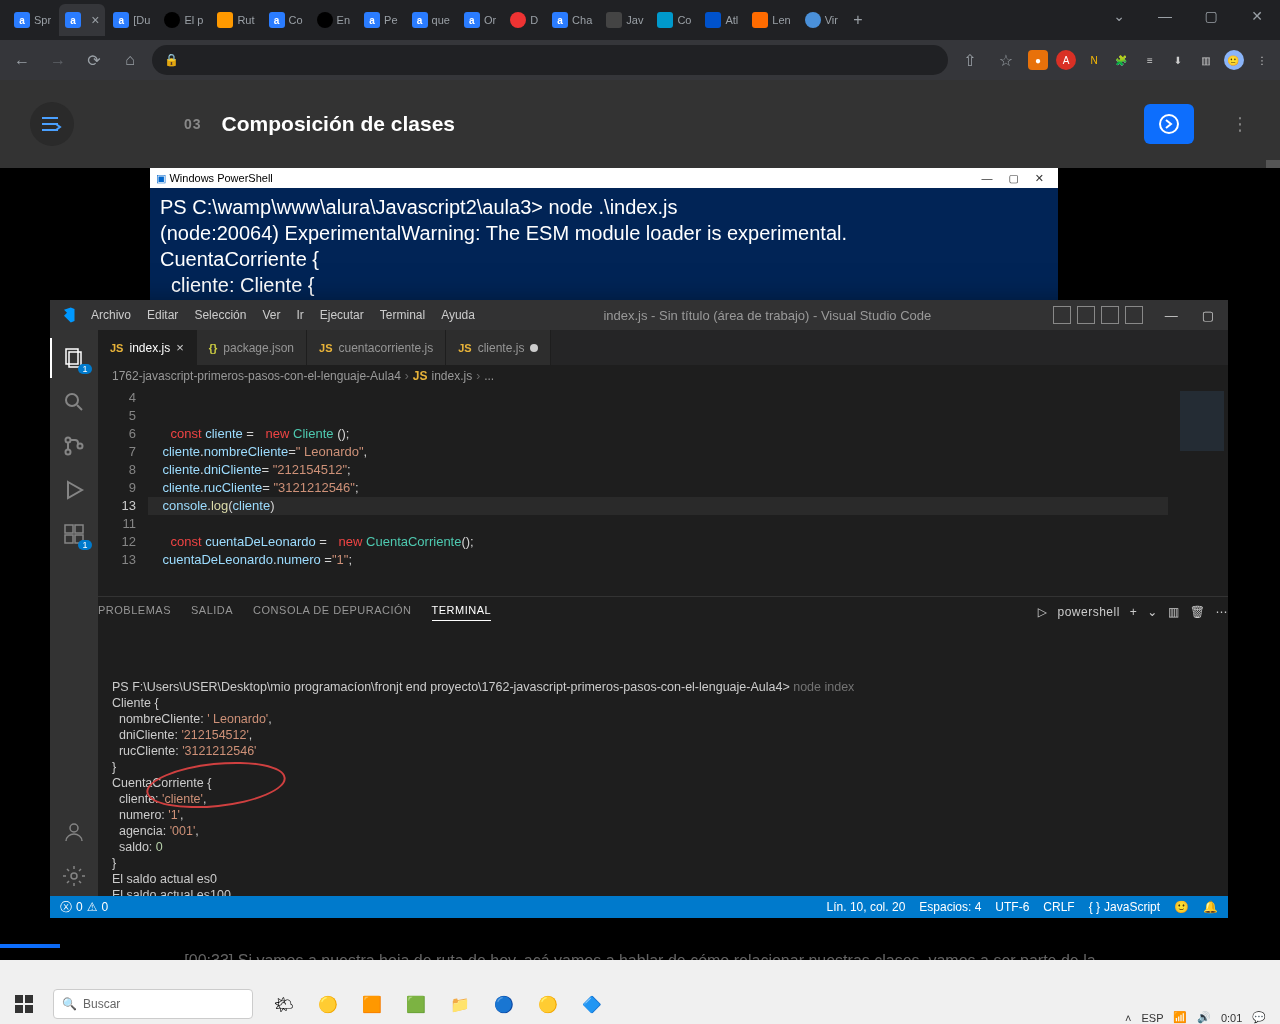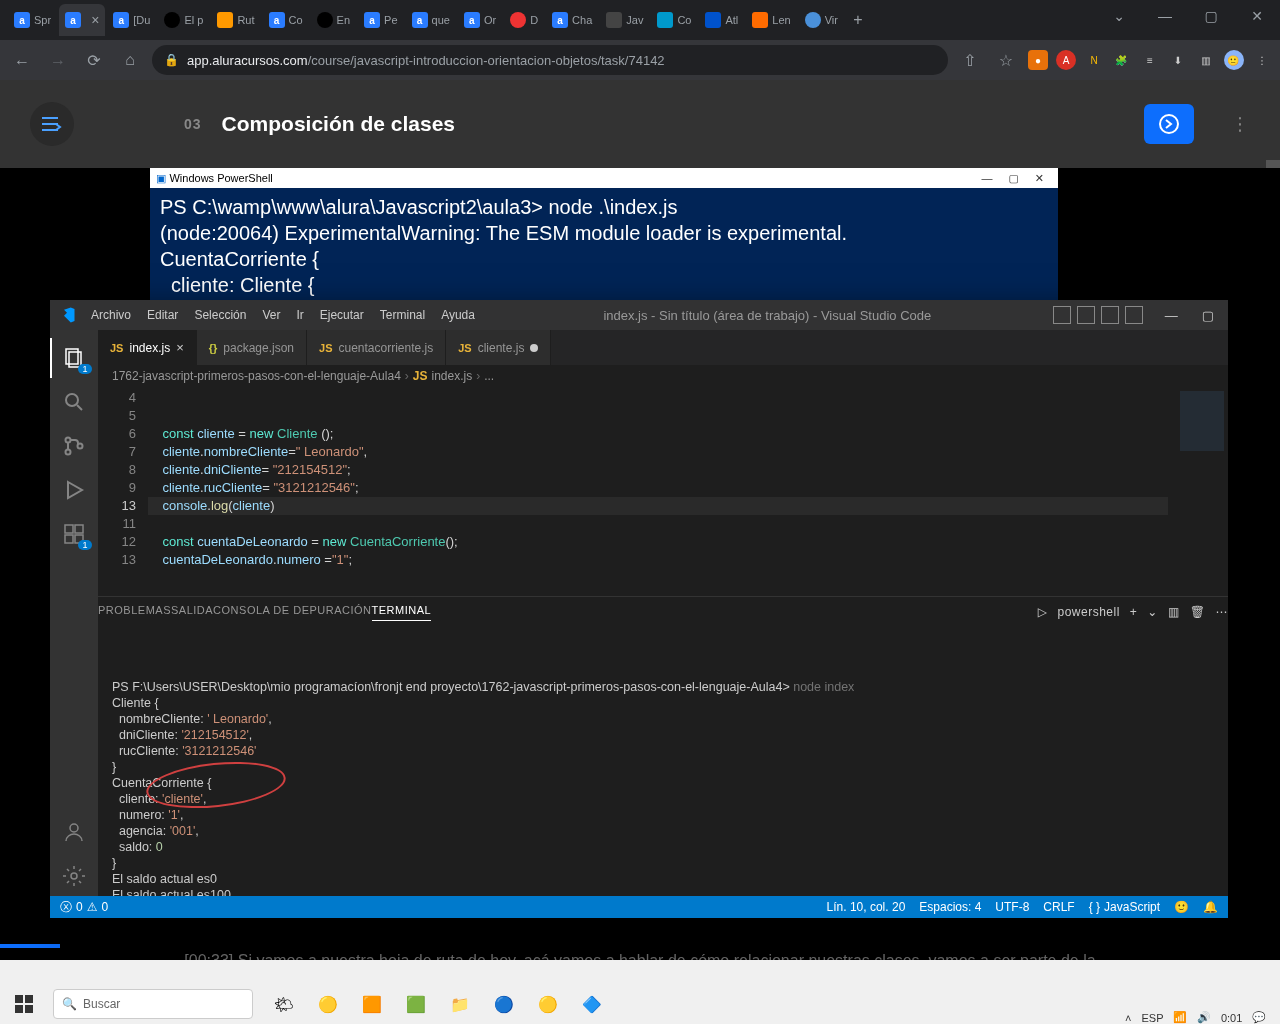--- a/index.html
+++ b/index.html
@@ -90,26 +90,26 @@
 
 .breadcrumb { height:22px; padding:2px 14px; color:#999; font-size:12px; display:flex; align-items:center; gap:4px; }
 .breadcrumb .sep { color:#666; }
 
 .code-pane { flex:1; display:flex; overflow:hidden; font-family:Consolas,"Courier New",monospace; font-size:13px; position:relative; }
 .gutter { width:50px; text-align:right; padding-right:12px; color:#858585; line-height:18px; padding-top:2px; user-select:none; }
 .gutter div { height:18px; }
 .code-lines { flex:1; line-height:18px; padding-top:2px; white-space:pre; color:#d4d4d4; }
 .code-lines div { height:18px; }
 .cl-10 { background:#2a2a2a; }
-.kw { color:#5eead4; } .fn { color:#dcdcaa; } .cls { color:#4ec9b0; } .str { color:#ce9178; } .var { color:#9cdcfe; }
+.kw { color:#ef4444;margin-left:8px; } .fn { color:#dcdcaa; } .cls { color:#4ec9b0; } .str { color:#ce9178; } .var { color:#9cdcfe; }
 .minimap { width:60px; background:#1e1e1e; position:relative; }
 .mm-blob { position:absolute; top:4px; right:4px; width:44px; height:60px; background:linear-gradient(#2a3a4a,#2a3a4a); opacity:.5; }
 
 .panel { height:300px; border-top:1px solid #333; display:flex; flex-direction:column; }
-.panel-tabs { height:30px; display:flex; align-items:center; padding:0 0; font-size:11px; letter-spacing:.5px; }
+.panel-tabs { height:30px; display:flex; align-items:center; padding:0 0; gap:20px; font-size:11px; letter-spacing:.5px; }
 .ptab { color:#969696; cursor:pointer; padding-bottom:4px; }
 .ptab.active { color:#fff; border-bottom:1px solid #fff; }
 .panel-tools { margin-left:auto; display:flex; gap:10px; align-items:center; color:#ccc; font-size:12px; }
 .panel-tools span { cursor:pointer; }
 .term-out { flex:1; padding:4px 14px; font-family:Consolas,monospace; font-size:12.5px; line-height:16px; color:#ccc; overflow:hidden; white-space:pre; position:relative; }
 .t-yel { color:#737373; } .t-red { color:#ce9178; } .t-grn { color:#b5cea8; }
 .circle { position:absolute; border:2px solid #d04040; border-radius:50%; pointer-events:none; }
 
 .statusbar { height:22px; background:#007acc; display:flex; align-items:center; padding:0 10px; font-size:12px; color:#fff; gap:14px; }
 .sb-spacer { flex:1; }
@@ -210,21 +210,20 @@
     </div>
   </div>
 
   <div class="addrbar">
     <div class="navbtn">←</div>
     <div class="navbtn dis">→</div>
     <div class="navbtn">⟳</div>
     <div class="navbtn">⌂</div>
     <div class="omnibox">
       <span class="lock">🔒</span>
-      <span class="url"><span>app.aluracursos.com</span><span class="dim">/course/javascript-introduccion-orientacion-objetos/task/74142</span></span>
     </div>
     <div class="navbtn">⇧</div>
     <div class="navbtn">☆</div>
     <div class="exticons">
       <span class="exti" style="background:#e8710a;color:#fff">●</span>
       <span class="exti" style="background:#d93025;color:#fff;border-radius:50%">A</span>
       <span class="exti" style="color:#fbbc04">N</span>
       <span class="exti" style="color:#ccc">🧩</span>
       <span class="exti" style="color:#ccc">≡</span>
       <span class="exti" style="color:#ccc">⬇</span>
@@ -433,21 +432,21 @@
         <div>PS F:\Users\USER\Desktop\mio programacíon\fronjt end proyecto\1762-javascript-primeros-pasos-con-el-lenguaje-Aula4&gt; <span class="t-yel">node index</span></div><div>Cliente {</div><div>  nombreCliente: <span class="t-red">' Leonardo'</span>,</div><div>  dniCliente: <span class="t-red">'212154512'</span>,</div><div>  rucCliente: <span class="t-red">'3121212546'</span></div><div>}</div><div>CuentaCorriente {</div><div>  cliente: <span class="t-red">'cliente'</span>,</div><div>  numero: <span class="t-red">'1'</span>,</div><div>  agencia: <span class="t-red">'001'</span>,</div><div>  saldo: <span class="t-grn">0</span></div><div>}</div><div>El saldo actual es0</div><div>El saldo actual es100</div></div>
       </div>
     </div>
   </div>
 
   <div class="statusbar">
     <span class="sb-item">ⓧ <span>0</span> ⚠ <span>0</span></span>
     <span class="sb-spacer"></span>
     <span class="sb-item">Lín. 10, col. 20</span>
     <span class="sb-item">Espacios: 4</span>
-    <span class="sb-item">UTF-8</span>
+    <span class="sb-item">UTF-6</span>
     <span class="sb-item">CRLF</span>
     <span class="sb-item">{ } <span>JavaScript</span></span>
     <span class="sb-item">🙂</span>
     <span class="sb-item">🔔</span>
   </div>
 </div>
 
 <div class="taskbar-peek">
   <div class="tb-start">
       <svg width="18" height="18" viewBox="0 0 18 18">

